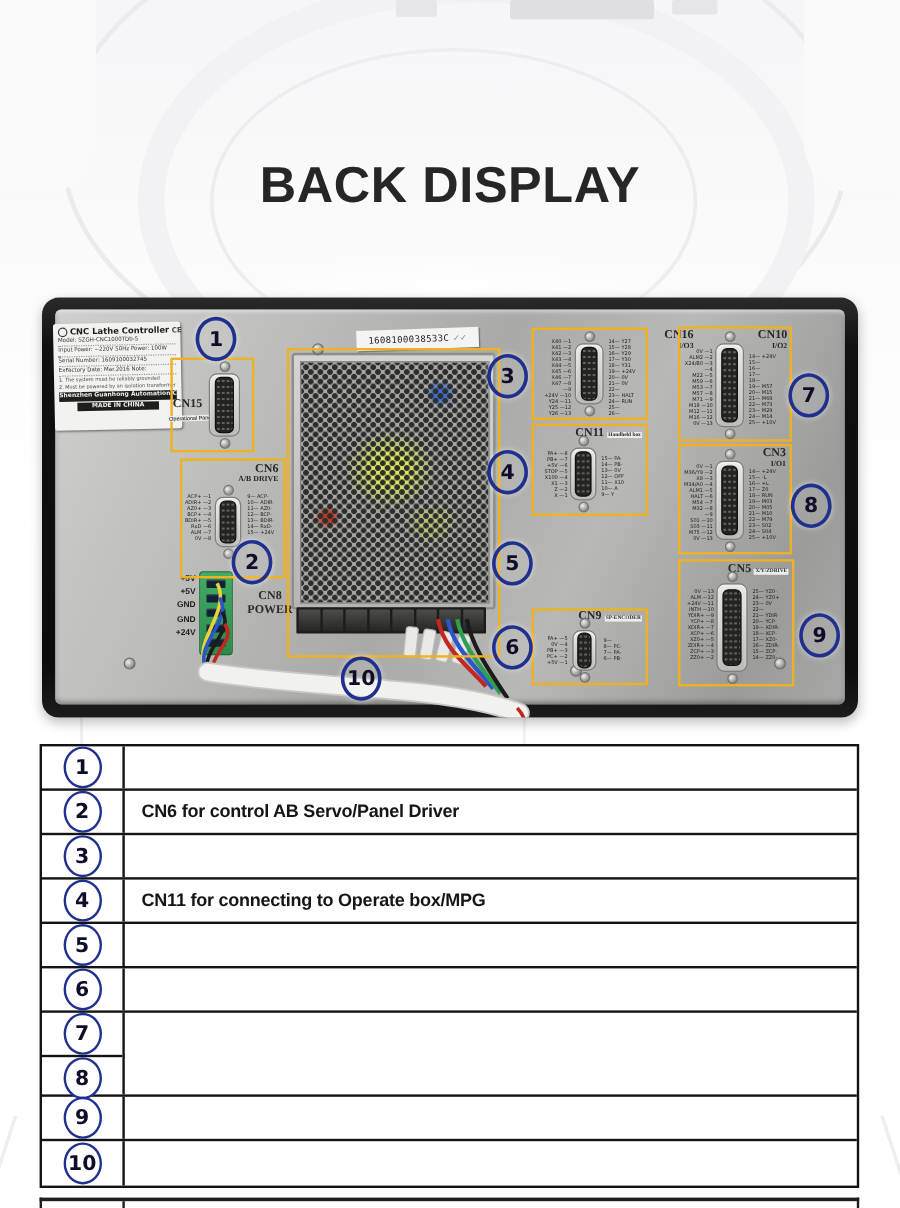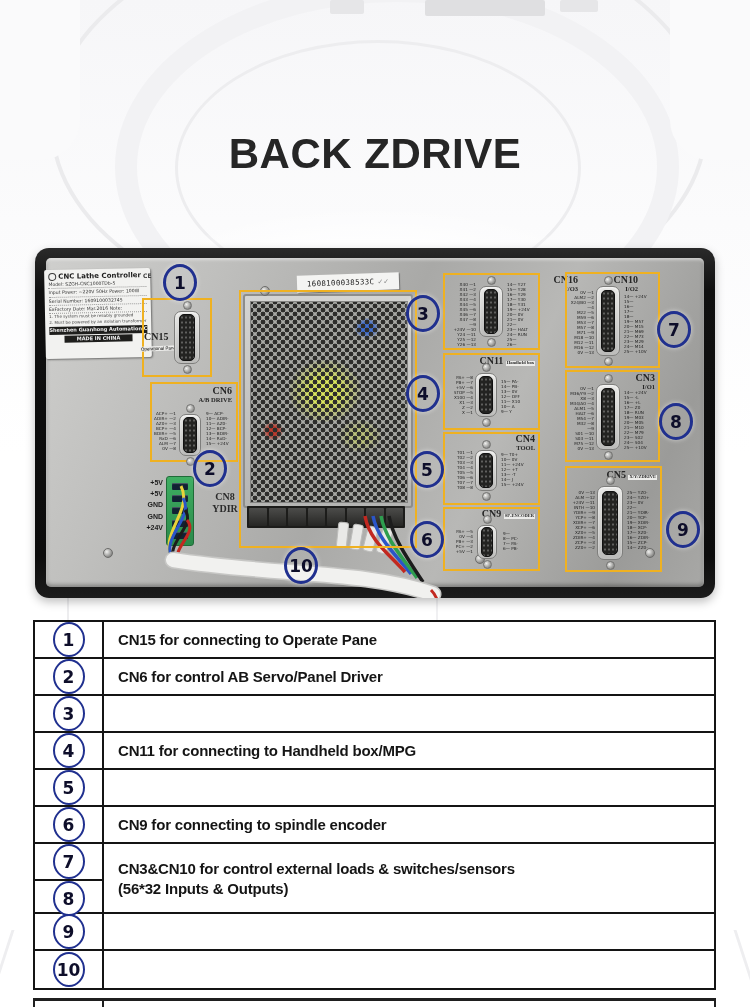--- a/index.html
+++ b/index.html
@@ -139,21 +139,21 @@
   <div class="bgbit" style="left:560px;top:0;width:38px;height:12px"></div>
   <div class="bgcol" style="left:0;top:0;width:80px;height:160px;border-radius:0 0 40px 0"></div>
   <div class="bgcol" style="right:0;top:0;width:80px;height:160px;border-radius:0 0 0 40px"></div>
   <div class="abs" style="left:67px;top:598px;width:2px;height:62px;background:#ededef"></div>
   <div class="abs" style="left:436px;top:598px;width:2px;height:46px;background:#f0f0f2"></div>
   <div class="abs" style="left:-8px;top:930px;width:3px;height:120px;background:#eeeef0;transform:skewX(-18deg)"></div>
   <div class="abs" style="right:-6px;top:930px;width:3px;height:120px;background:#eeeef0;transform:skewX(18deg)"></div>
 </div>
 
 <div class="hero">
-  <h1>BACK ZDRIVE</h1>
+  <h1>BACK DISPLAY</h1>
 </div>
 
 <div class="photo">
   <div class="metal"></div>
 
   <div class="sticker">
     <div class="st-brand">
       <span class="st-logo"></span>
       <span>CNC Lathe Controller</span>
       <span class="st-ce">CE</span>
@@ -223,36 +223,36 @@
       <div></div>
       <div></div>
   </div>
   <div class="cn8-labels">+5V
 +5V
 GND
 GND
 +24V</div>
   <div class="cn8-name">
     <span>CN8</span><br>
-    <span>YDIR</span>
+    <span>POWER</span>
   </div>
 
   <div class="cbox" style="left:107px;top:50px;width:70px;height:79px">
     <div class="cname" style="left:0;top:32px;text-align:center">CN15</div>
     <div class="sub-tag" style="position:absolute;left:-4px;top:46px;transform:rotate(-2deg)">Operational Panel</div>
     <div class="dsub" style="left:30px;top:1px;width:26px;height:73px">
       <div class="screw"></div>
       <div class="shell">
           <div class="insert"></div>
         </div>
       <div class="screw b"></div>
     </div>
   </div>
 
-  <div class="cbox" style="left:115px;top:134px;width:88px;height:80px">
+  <div class="cbox" style="left:115px;top:134px;width:88px;height:100px">
     <div class="cname" style="right:4px;top:2px">
       <span>CN6</span>
       <span class="csub">A/B DRIVE</span>
     </div>
     <div class="pins l" style="left:0;top:27px;width:24px">ACP+ —1
 ADIR+ —2
 AZ0+ —3
 BCP+ —4
 BDIR+ —5
 RxD —6
@@ -338,48 +338,20 @@
 9— Y</div>
     <div class="dsub" style="left:30px;top:8px;width:22px;height:64px">
       <div class="screw"></div>
       <div class="shell">
           <div class="insert"></div>
         </div>
       <div class="screw b"></div>
     </div>
   </div>
 
-  <div class="cbox" style="left:408px;top:184px;width:97px;height:73px">
-    <div class="cname" style="right:3px;top:0">
-      <span>CN4</span>
-      <span class="csub">TOOL</span>
-    </div>
-    <div class="pins l" style="left:4px;top:16px;width:24px">T01 —1
-T02 —2
-T03 —3
-T04 —4
-T05 —5
-T06 —6
-T07 —7
-T08 —8</div>
-    <div class="pins r" style="left:56px;top:18px">9— T0+
-10— 0V
-11— +24V
-12— +T
-13— -T
-14— J
-15— +24V</div>
-    <div class="dsub" style="left:30px;top:6px;width:22px;height:61px">
-      <div class="screw"></div>
-      <div class="shell">
-          <div class="insert"></div>
-        </div>
-      <div class="screw b"></div>
-    </div>
-  </div>
 
   <div class="cbox" style="left:408px;top:259px;width:97px;height:64px">
     <div class="cname" style="right:3px;top:0">
       <span>CN9</span>
       <span class="csub sub-tag">SP-ENCODER</span>
     </div>
     <div class="pins l" style="left:6px;top:20px;width:22px">PA+ —5
 0V —4
 PB+ —3
 PC+ —2
@@ -391,21 +363,21 @@
     <div class="dsub" style="left:32px;top:6px;width:20px;height:54px">
       <div class="screw"></div>
       <div class="shell">
           <div class="insert"></div>
         </div>
       <div class="screw b"></div>
     </div>
   </div>
 
   <div class="cbox" style="left:530px;top:24px;width:95px;height:96px">
-    <div class="cname" style="right:20px;top:1px">
+    <div class="cname" style="right:2px;top:1px">
       <span>CN10</span>
       <span class="csub">I/O2</span>
     </div>
     <div class="pins l" style="left:0;top:16px;width:27px">0V —1
 ALM2 —2
 X24/B0 —3
 —4
 M22 —5
 M59 —6
 M53 —7
@@ -523,70 +495,60 @@
   <div class="num" style="left:624px;top:155px">8</div>
   <div class="num" style="left:631px;top:263px">9</div>
   <div class="num" style="left:249px;top:299px">10</div>
 </div>
 
 <div class="legend">
   <div class="lrow">
     <div class="lnum-cell">
         <div class="num">1</div>
       </div>
-    <div class="ltext">
-        <span>CN15 for connecting to Operate Pane</span>
-      </div>
   </div>
   <div class="lrow">
     <div class="lnum-cell">
         <div class="num">2</div>
       </div>
     <div class="ltext">
         <span>CN6 for control AB Servo/Panel Driver</span>
       </div>
   </div>
   <div class="lrow">
     <div class="lnum-cell">
         <div class="num">3</div>
       </div>
   </div>
   <div class="lrow">
     <div class="lnum-cell">
         <div class="num">4</div>
       </div>
     <div class="ltext">
-        <span>CN11 for connecting to Handheld box/MPG</span>
+        <span>CN11 for connecting to Operate box/MPG</span>
       </div>
   </div>
   <div class="lrow">
     <div class="lnum-cell">
         <div class="num">5</div>
       </div>
   </div>
   <div class="lrow">
     <div class="lnum-cell">
         <div class="num">6</div>
-      </div>
-    <div class="ltext">
-        <span>CN9 for connecting to spindle encoder</span>
       </div>
   </div>
   <div class="lrow lrow-merged">
     <div class="lnum-cell">
       <div class="lhalf top">
           <div class="num">7</div>
         </div>
       <div class="lhalf">
           <div class="num">8</div>
         </div>
-    </div>
-    <div class="ltext" style="gap:3px">
-      <span>CN3&amp;CN10 for control external loads &amp; switches/sensors</span>
-      <span>(56*32 Inputs &amp; Outputs)</span>
     </div>
   </div>
   <div class="lrow">
     <div class="lnum-cell">
         <div class="num">9</div>
       </div>
   </div>
   <div class="lrow">
     <div class="lnum-cell">
         <div class="num">10</div>

